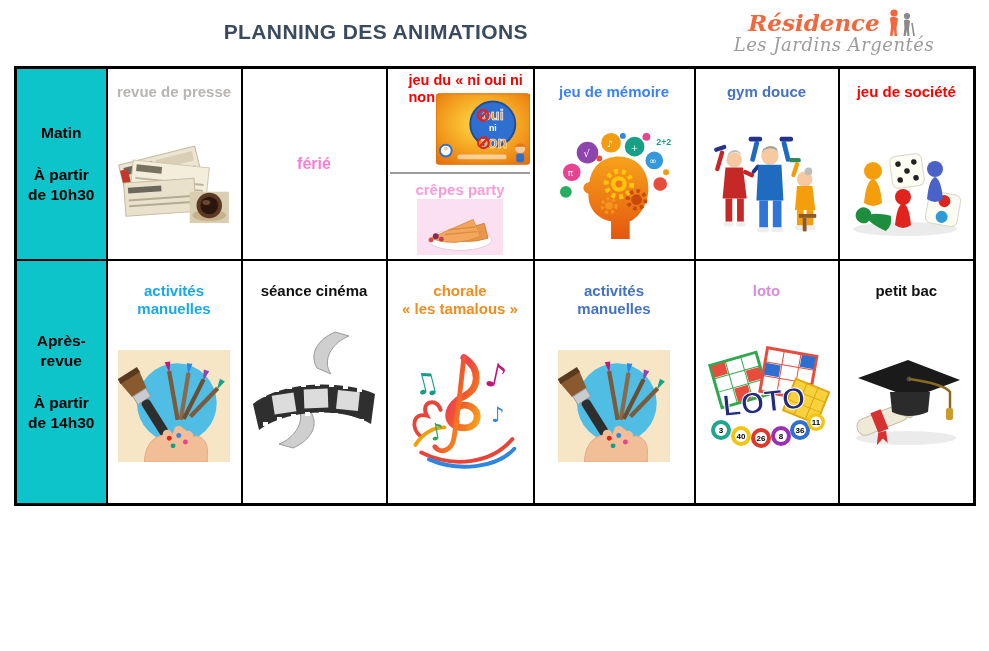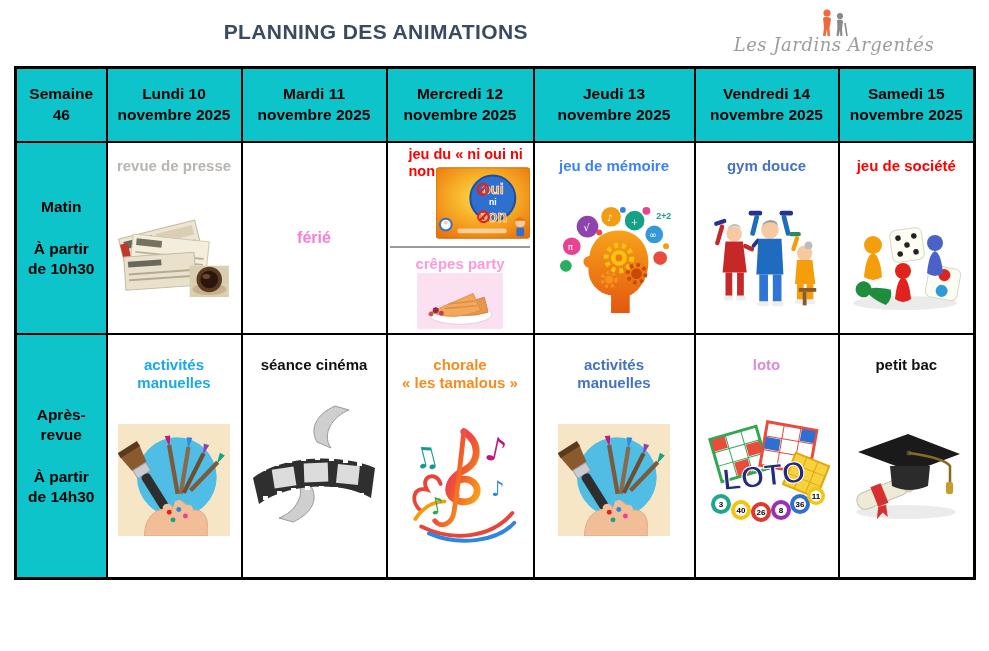--- a/index.html
+++ b/index.html
@@ -49,20 +49,21 @@
 </style>
 </head>
 <body>
 
 <div class="page">
 
   <div class="page-title pre">PLANNING DES ANIMATIONS</div>
 
   <div class="logo">
     <div class="logo-line1">
+      <span>Résidence</span>
       <svg width="38" height="30" viewBox="0 0 38 30">
         <circle cx="12" cy="5" r="3.6" fill="#F2673C"></circle>
         <path d="M8,10 Q12,7.5 16,10.5 L14.5,20 L15,28 L12.5,28 L12,21 L10.5,28 L8,28 L9,19 Z" fill="#F2673C"></path>
         <circle cx="25" cy="8" r="3.1" fill="#8A8A8A"></circle>
         <path d="M22,12.5 Q25,10.5 28,13 L27,21 L27.5,28 L25.3,28 L25,22 L23.6,28 L21.5,28 L22.4,20 Z" fill="#8A8A8A"></path>
         <line x1="30" y1="15" x2="32" y2="28" stroke="#8A8A8A" stroke-width="1.6"></line>
       </svg>
     </div>
     <div class="logo-line2">Les Jardins Argentés</div>
   </div>
@@ -72,36 +73,20 @@
       <col style="width:91px">
         <col style="width:135px">
         <col style="width:145px">
       <col style="width:147px">
         <col style="width:161px">
         <col style="width:144px">
         <col style="width:136px">
     </colgroup>
 
     <tbody>
-        <tr class="days">
-      <th class="teal pre">Semaine
-46</th>
-      <th class="teal pre">Lundi 10
-novembre 2025</th>
-      <th class="teal pre">Mardi 11
-novembre 2025</th>
-      <th class="teal pre">Mercredi 12
-novembre 2025</th>
-      <th class="teal pre">Jeudi 13
-novembre 2025</th>
-      <th class="teal pre">Vendredi 14
-novembre 2025</th>
-      <th class="teal pre">Samedi 15
-novembre 2025</th>
-    </tr>
 
 
     <tr class="morning">
       <th class="teal row-label">
         <div class="rl-name">Matin</div>
         <div class="pre">À partir
 de 10h30</div>
       </th>
 
       <td>

